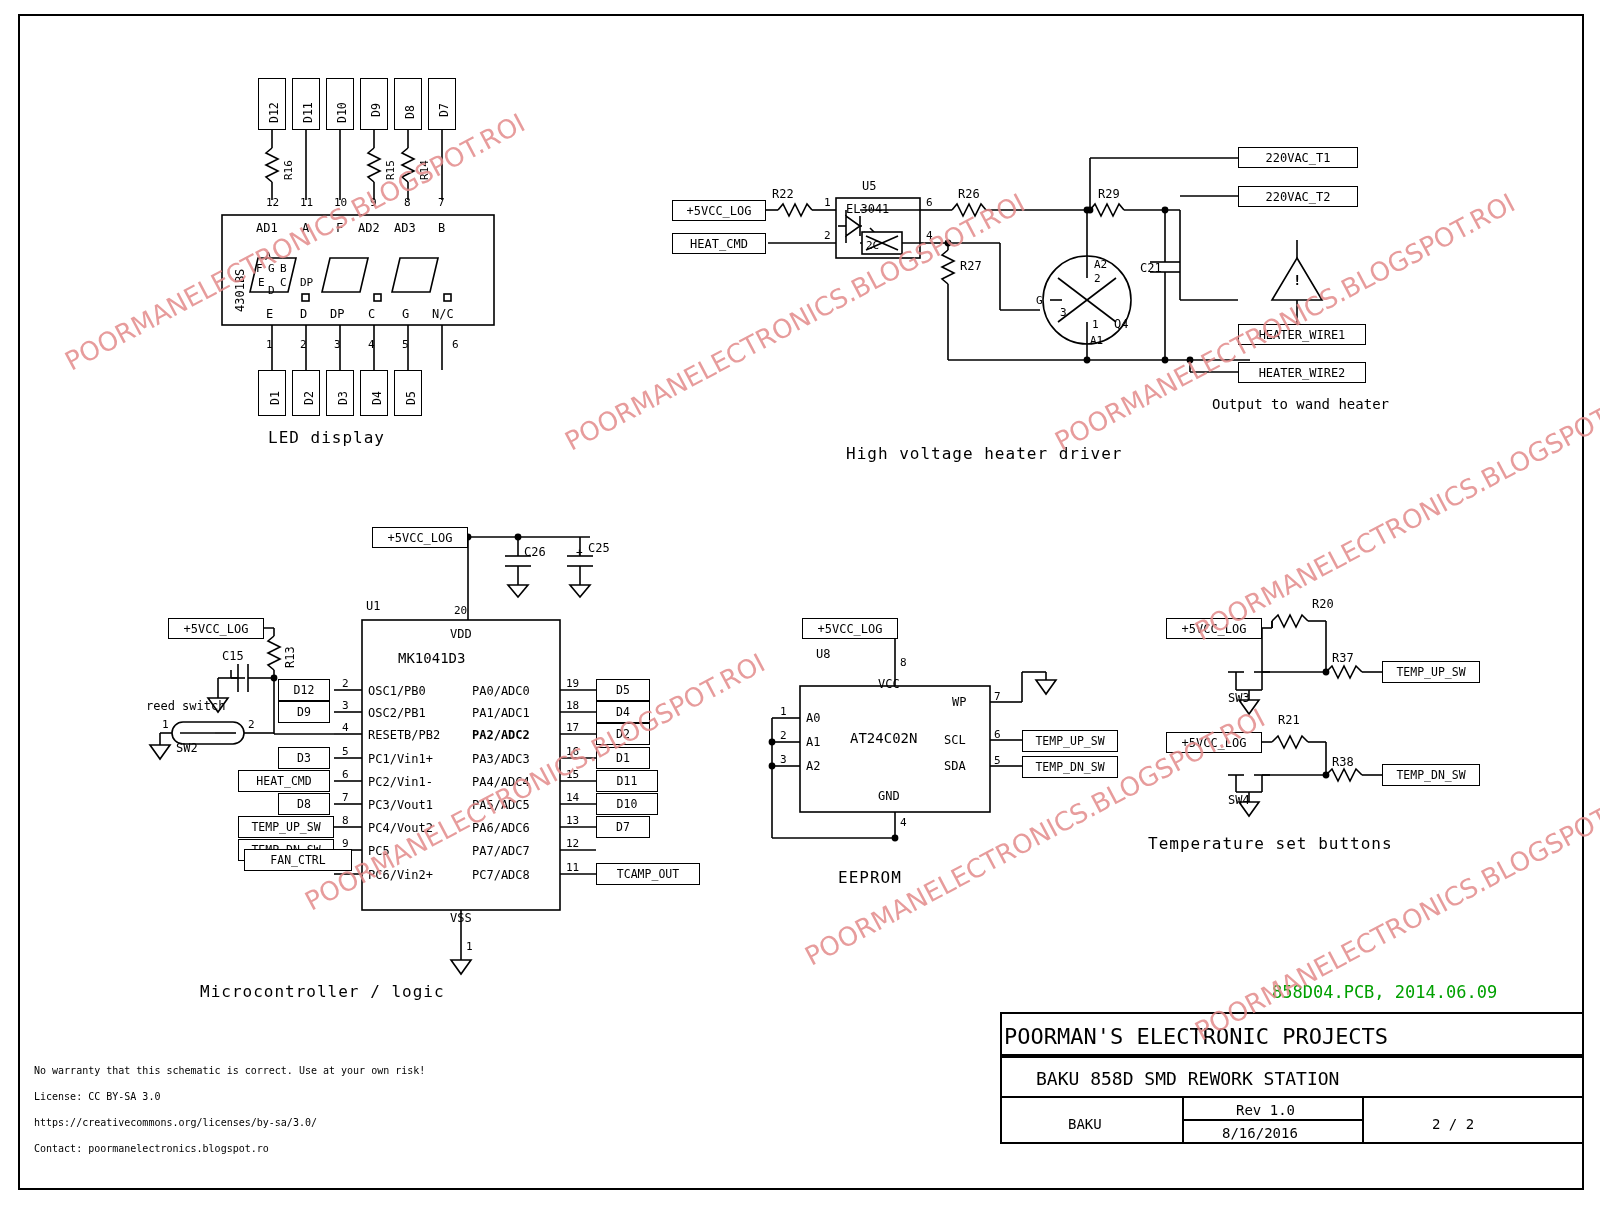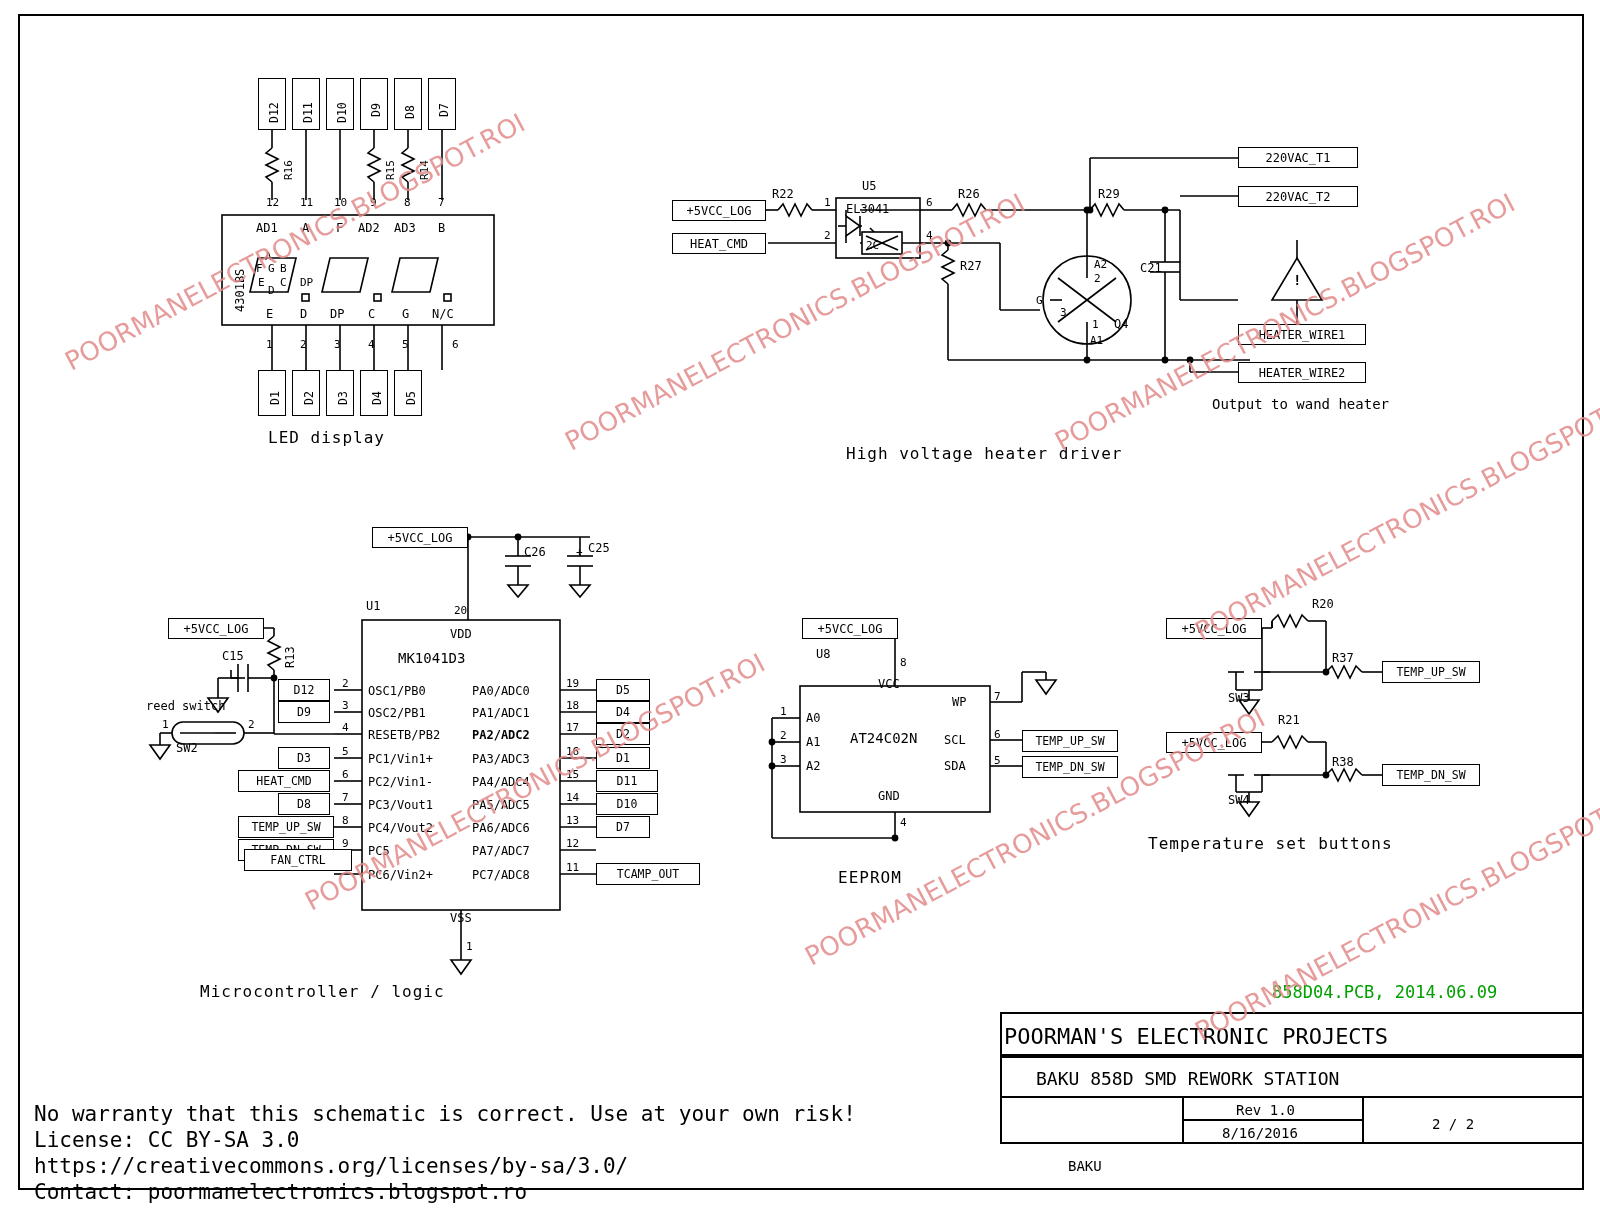--- a/index.html
+++ b/index.html
@@ -10,21 +10,21 @@
   .lbl.s11{font-size:11px;}
   .lbl.s12{font-size:12px;}
   .lbl.s14{font-size:14px;}
   .title{position:absolute;font-size:16px;letter-spacing:1px;white-space:nowrap;font-family:"DejaVu Sans Mono",monospace;}
   .flagbox{position:absolute;border:1.4px solid #000;box-sizing:border-box;display:flex;align-items:center;justify-content:center;font-size:12px;white-space:nowrap;background:#fff;font-family:"DejaVu Sans Mono",monospace;}
   .netlbl{position:absolute;border:1.4px solid #000;box-sizing:border-box;display:flex;align-items:center;justify-content:center;font-size:11.5px;white-space:nowrap;background:#fff;font-family:"DejaVu Sans Mono",monospace;}
   .wm{position:absolute;color:#e38b8b;font-size:26px;font-family:"DejaVu Sans",sans-serif;transform:rotate(-28deg);transform-origin:left top;white-space:nowrap;opacity:.85;pointer-events:none;}
   .stamp{position:absolute;color:#00a000;font-size:17px;white-space:nowrap;font-family:"DejaVu Sans Mono",monospace;}
   .tb{position:absolute;border:2px solid #000;box-sizing:border-box;}
   .tbtext{position:absolute;white-space:nowrap;font-family:"DejaVu Sans Mono",monospace;}
-  .footer{position:absolute;font-size:21px;line-height:25px;white-space:nowrap;font-family:"DejaVu Sans Mono",monospace;margin-top:44px;}
+  .footer{position:absolute;font-size:10px;line-height:25px;white-space:nowrap;font-family:"DejaVu Sans Mono",monospace;}
   .rot90{transform:rotate(-90deg);transform-origin:left top;}
   svg{position:absolute;left:0;top:0;overflow:visible;}
 </style>
 </head>
 <body>
 
 <div id="sheet">
 
   <div class="border"></div>
 
@@ -525,21 +525,21 @@
   <div class="stamp" style="left:1272px;top:982px;">858D04.PCB, 2014.06.09</div>
 
   <div>
     <div class="tb" style="left:1000px;top:1012px;width:584px;height:132px;"></div>
     <div class="tb" style="left:1000px;top:1012px;width:584px;height:44px;border-bottom:2px solid #000;"></div>
     <div class="tb" style="left:1000px;top:1056px;width:584px;height:42px;border-bottom:2px solid #000;"></div>
     <div class="tb" style="left:1182px;top:1098px;width:182px;height:23px;border:none;border-bottom:2px solid #000;border-left:2px solid #000;border-right:2px solid #000;"></div>
     <div class="tb" style="left:1182px;top:1121px;width:182px;height:23px;border:none;border-left:2px solid #000;border-right:2px solid #000;"></div>
     <div class="tbtext" style="left:1004px;top:1024px;font-size:22px;">POORMAN'S ELECTRONIC PROJECTS</div>
     <div class="tbtext" style="left:1036px;top:1068px;font-size:18px;">BAKU 858D SMD REWORK STATION</div>
-    <div class="tbtext" style="left:1068px;top:1116px;font-size:14px;margin-top:42px;">BAKU</div>
+    <div class="tbtext" style="left:1068px;top:1116px;font-size:14px;">BAKU</div>
     <div class="tbtext" style="left:1236px;top:1102px;font-size:14px;">Rev 1.0</div>
     <div class="tbtext" style="left:1222px;top:1125px;font-size:14px;">8/16/2016</div>
     <div class="tbtext" style="left:1432px;top:1116px;font-size:14px;">2 / 2</div>
   </div>
 
   <div>
     <div class="footer" style="left:34px;top:1058px;">No warranty that this schematic is correct. Use at your own risk!</div>
     <div class="footer" style="left:34px;top:1084px;">License: CC BY-SA 3.0</div>
     <div class="footer" style="left:34px;top:1110px;">https://creativecommons.org/licenses/by-sa/3.0/</div>
     <div class="footer" style="left:34px;top:1136px;">Contact: poormanelectronics.blogspot.ro</div>

